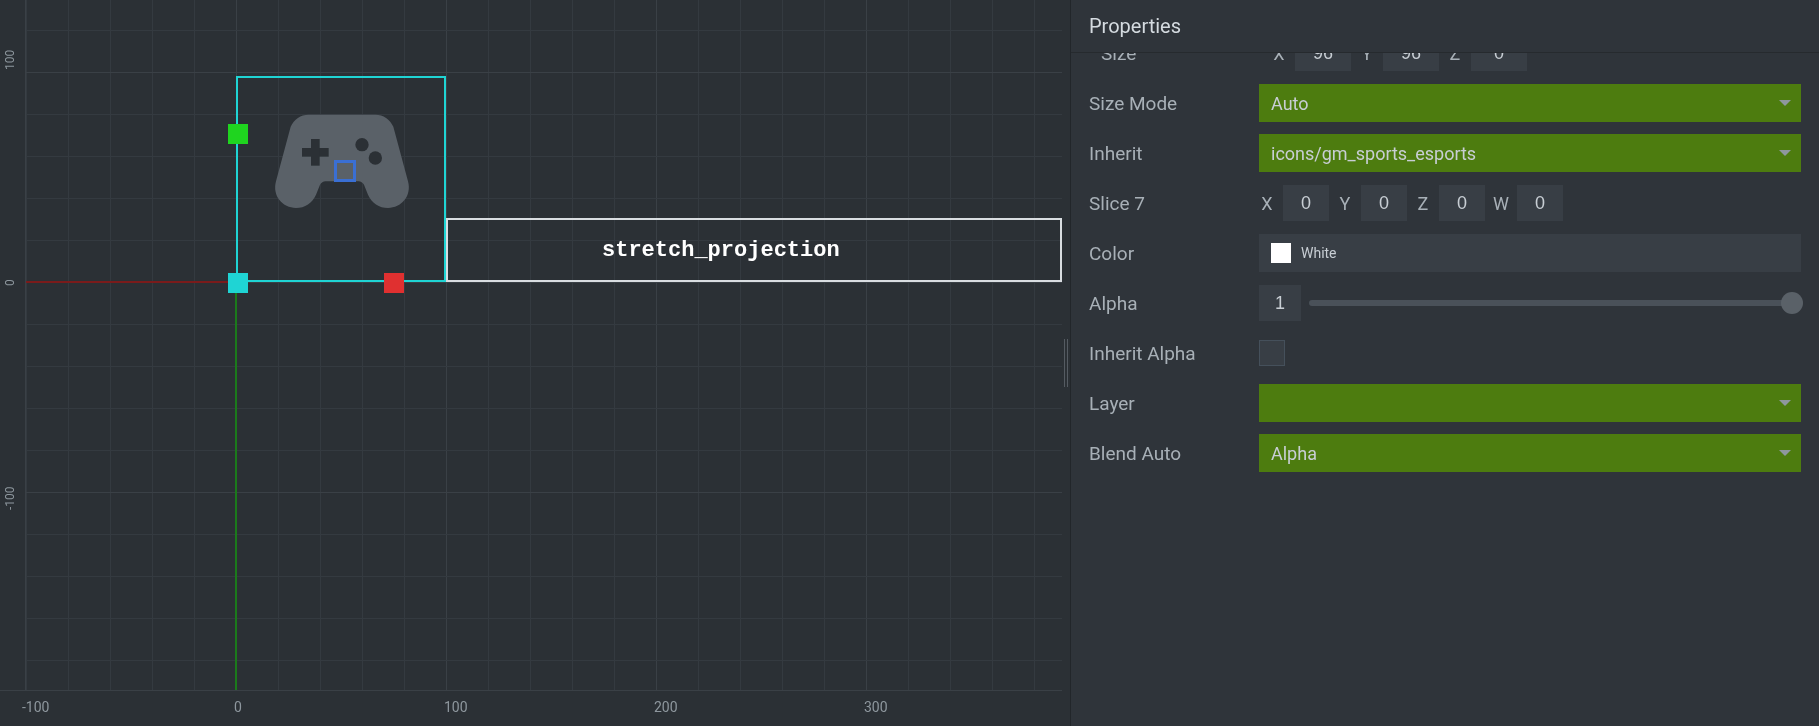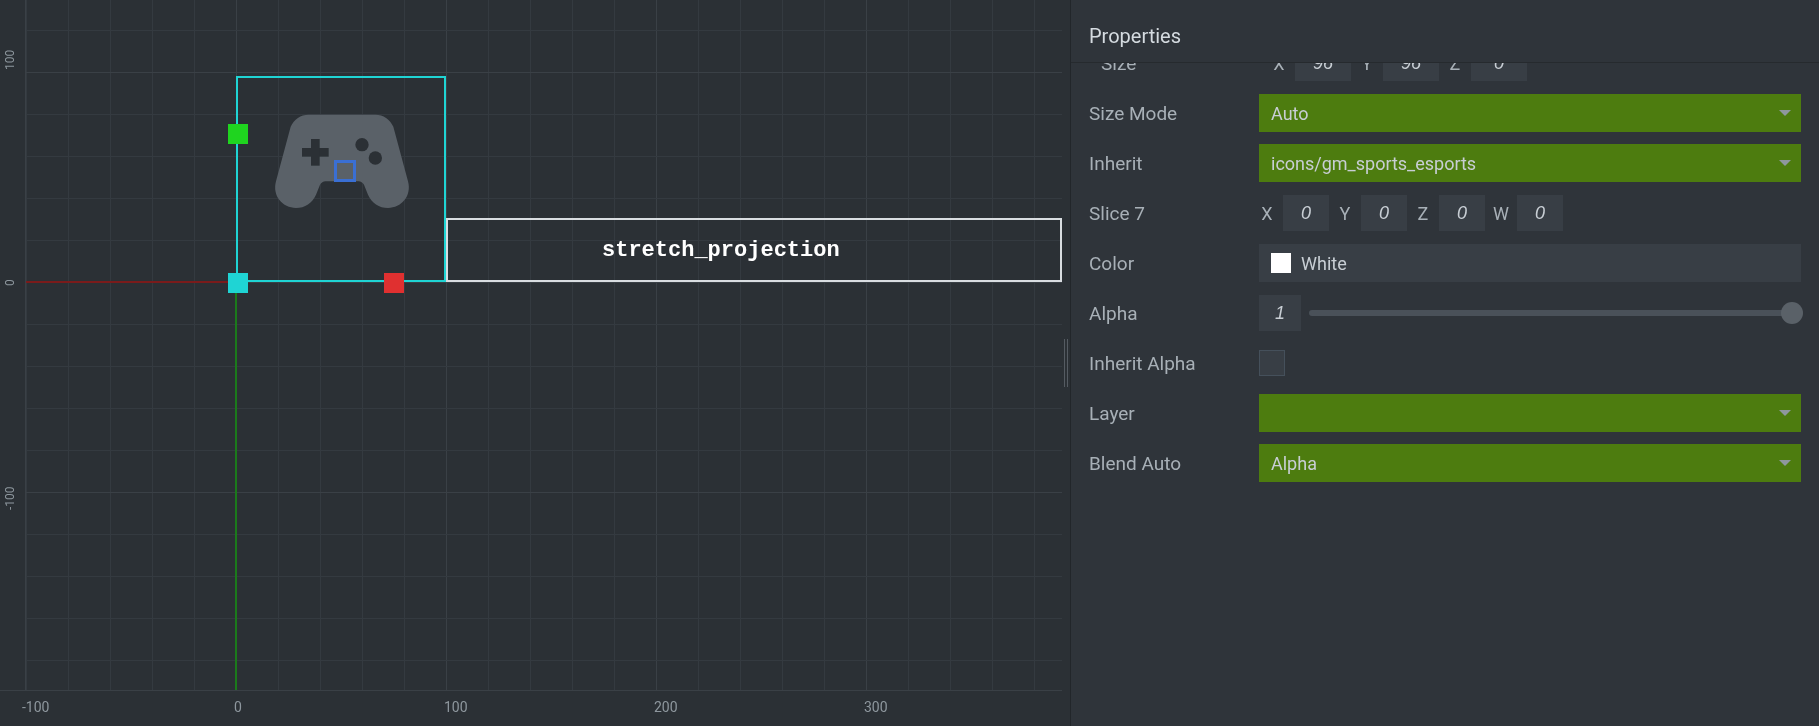--- a/index.html
+++ b/index.html
@@ -126,21 +126,21 @@
   .panel {
     flex: 1;
     height: 100%;
     background: #2f343a;
     border-left: 1px solid #22262a;
     display: flex;
     flex-direction: column;
     overflow: hidden;
   }
   .panel-header {
-    padding: 24px 18px 14px 18px;
+    padding: 14px 18px 14px 18px;
     font-size: 20px;
     color: #d5dbe0;
     border-bottom: 1px solid #262a2e;
   }
   .panel-body {
     flex: 1;
     overflow: hidden;
     padding: 0 18px 18px 18px;
   }
   .prop-row {
@@ -195,21 +195,20 @@
     text-align: center;
   }
   .num-input {
     height: 36px;
     background: #383e45;
     border: none;
     color: #c8ced4;
     font-size: 18px;
     text-align: center;
     width: 46px;
-    font-style: italic;
   }
   .num-input.wide { width: 56px; }
   .swatch {
     width: 20px; height: 20px;
     background: #ffffff;
     margin-right: 10px;
     flex-shrink: 0;
   }
   .checkbox {
     width: 26px; height: 26px;
@@ -237,21 +236,21 @@
     border-radius: 50%;
     background: #5a6168;
   }
   .color-drop {
     flex: 1;
     height: 38px;
     background: #383e45;
     display: flex;
     align-items: center;
     padding: 0 12px;
-    font-size: 18px;
+    font-size: 14px;
     color: #c8ced4;
     position: relative;
   }
 </style>
 </head>
 <body>
 
 <div class="container">
 
   <div class="viewport">

